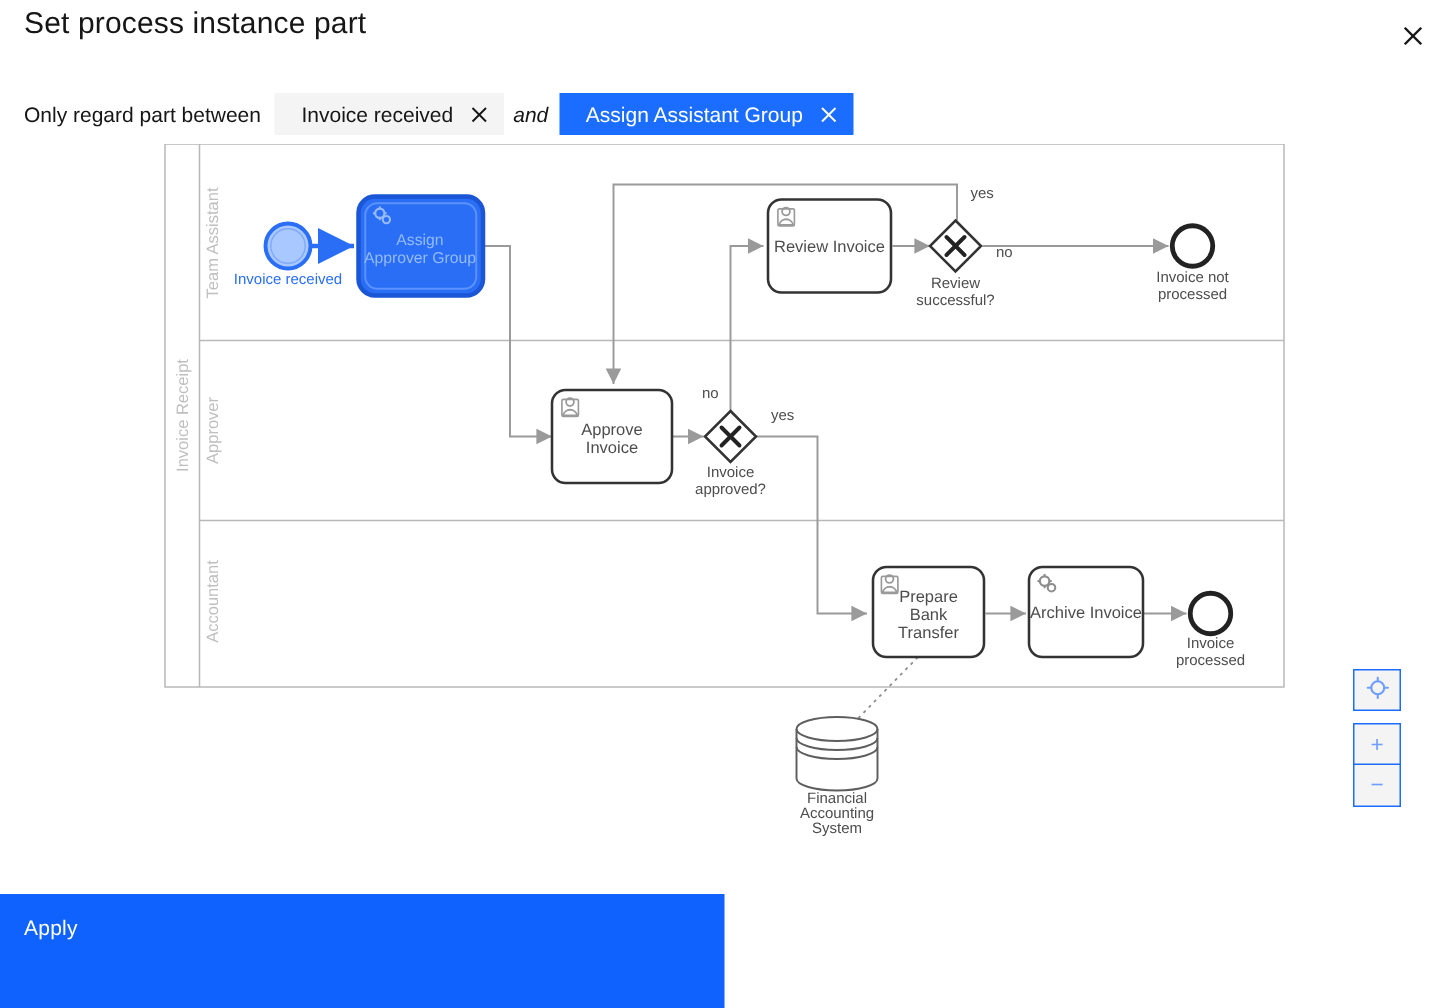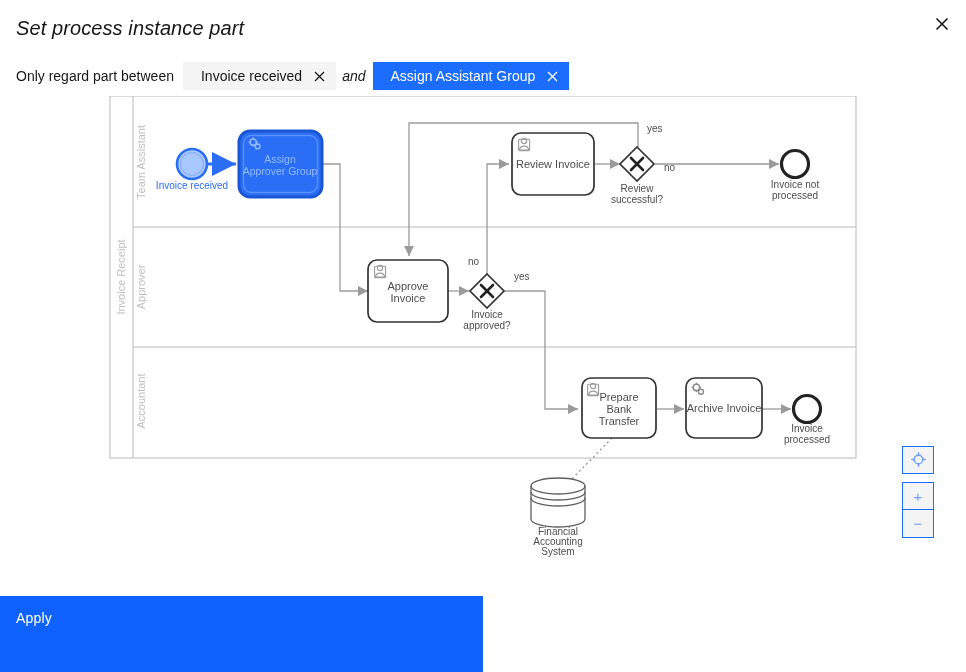--- a/index.html
+++ b/index.html
@@ -6,24 +6,23 @@
   body{
     width:966px;height:672px;overflow:hidden;
     background:#ffffff;
     font-family:"Liberation Sans","DejaVu Sans",sans-serif;
     color:#161616;
     position:relative;
   }
 
   
   .modal-title{
-    position:absolute;left:16px;top:17px;
+    position:absolute;left:16px;top:5px;
     font-size:20px;font-weight:400;letter-spacing:.1px;color:#161616;
     white-space:nowrap;
-    font-style:italic;
   }
   .close-btn{
     position:absolute;right:0;top:0;width:48px;height:48px;
     display:flex;align-items:center;justify-content:center;
     cursor:pointer;background:transparent;border:0;
   }
   .close-btn svg{display:block}
 
   
   .sel-row{

